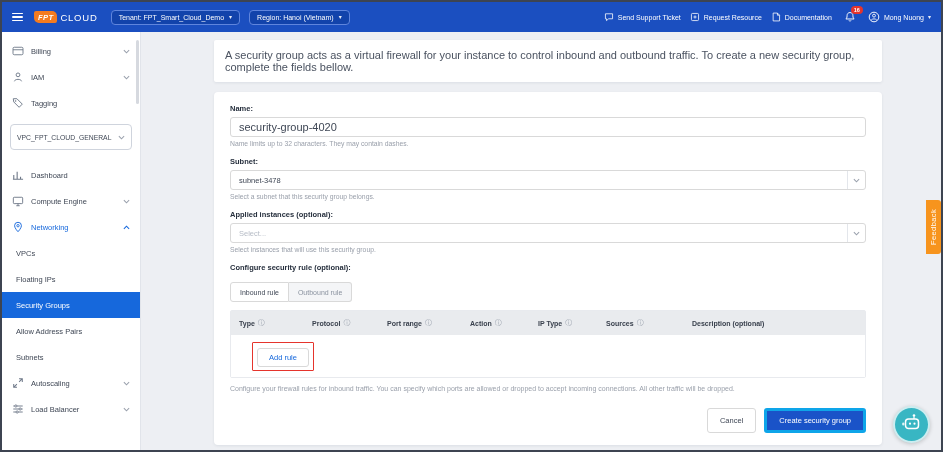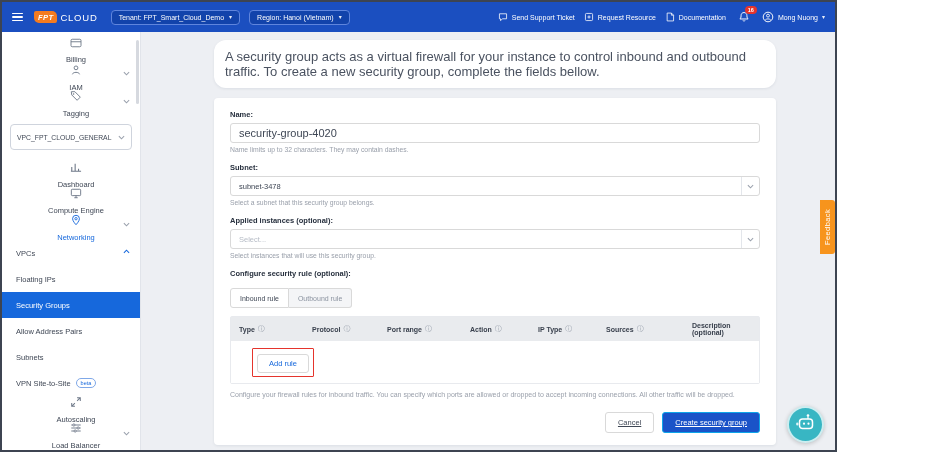--- a/index.html
+++ b/index.html
@@ -1,17 +1,17 @@
 <!DOCTYPE html>
 <html><head>
 <meta charset="utf-8">
 <style>
   * { margin:0; padding:0; box-sizing:border-box; }
   body { font-family:"Liberation Sans", sans-serif; background:#fff; }
-  .screen { width:837px; height:452px; border:2px solid #3d4451; background:#edeff3;
+  .screen { width:943px; height:452px; border:2px solid #3d4451; background:#edeff3;
             position:relative; overflow:hidden; display:flex; flex-direction:column; }
 
   
   .navbar { height:30px; background:#1b4fc0; color:#fff; display:flex; align-items:center;
             padding:0 10px 0 8px; gap:9px; flex-shrink:0; }
   .hamburger { display:flex; flex-direction:column; gap:2px; cursor:pointer; padding:2px; }
   .hamburger i { display:block; width:11px; height:1.6px; background:#fff; border-radius:1px; }
   .logo { display:flex; align-items:center; gap:3px; margin-right:4px; }
   .logo-fpt { background:#f47b20; color:#fff; font-weight:bold; font-style:italic; font-size:7.5px;
               padding:1.5px 4px; border-radius:2px 5px 2px 5px; letter-spacing:.4px; }
@@ -27,38 +27,38 @@
            border-radius:7px; padding:1px 3px; line-height:1.1; font-weight:bold; }
   .user { display:flex; align-items:center; gap:4px; font-size:7px; cursor:pointer; white-space:nowrap; }
 
   
   .body-row { flex:1; display:flex; overflow:hidden; }
 
   
   .sidebar { width:139px; background:#fff; border-right:1px solid #e1e4ea; position:relative;
              padding-top:6px; font-size:7.5px; color:#3f4755; flex-shrink:0; }
   .side-item { height:26px; display:flex; align-items:center; gap:7px; padding-left:10px;
-               cursor:pointer; position:relative;flex-direction:column; }
+               cursor:pointer; position:relative; }
   .side-item .s-icon { color:#6f7989; display:flex; }
   .chev { margin-left:auto; margin-right:10px; color:#9aa1ad; display:flex; }
   .chev.up { transform:rotate(180deg); }
   .vpc-select { margin:8px 8px 12px 8px; height:26px; border:1px solid #cfd4dd; border-radius:4px;
                 display:flex; align-items:center; justify-content:space-between; padding:0 6px;
                 font-size:6.8px; color:#3f4755; cursor:pointer; }
   .sub-item { height:26px; display:flex; align-items:center; padding-left:14px; cursor:pointer; gap:5px; }
   .sub-item.active { background:#1668dc; color:#fff; }
   .side-item.networking { color:#1668dc; }
   .side-item.networking .s-icon, .side-item.networking .chev { color:#1668dc; }
   .beta { font-size:5.5px; color:#1668dc; border:1px solid #7fa8e8; border-radius:6px; padding:1px 4px; line-height:1.1; }
   .scroll-thumb { position:absolute; right:1px; top:8px; width:3px; height:64px; background:#d6d9df; border-radius:2px; }
 
   
   .main { flex:1; display:flex; flex-direction:column; overflow:hidden; padding:0 59px 0 73px; }
-  .intro-card { margin-top:8px; background:#fff; border-radius:12px; box-shadow:0 1px 3px rgba(15,34,58,.08);
-                padding:9px 11px; font-size:13px; color:#4a5260; }
+  .intro-card { margin-top:8px; background:#fff; border-radius:2px; box-shadow:0 1px 3px rgba(15,34,58,.08);
+                padding:9px 11px; font-size:11px; color:#4a5260; }
   .form-card { margin:10px 0 5px 0; flex:1; background:#fff; border-radius:4px;
                box-shadow:0 1px 3px rgba(15,34,58,.08); padding:12px 16px; display:flex; flex-direction:column; }
   .f-label { font-size:7.5px; font-weight:bold; color:#262f3d; margin-bottom:4px; }
   .text-input { width:100%; height:20px; border:1px solid #d9d9d9; border-radius:3px; padding:0 8px;
                 font-size:11px; color:#3f4755; font-family:"Liberation Sans", sans-serif; outline:none; }
   .f-help { font-size:6.8px; color:#9aa0ab; margin:3px 0 10px 0; }
   .select-box { width:100%; height:20px; border:1px solid #d9d9d9; border-radius:3px; display:flex;
                 align-items:center; font-size:7.5px; color:#3f4755; cursor:pointer; }
   .select-box .sel-val { flex:1; padding:0 8px; }
   .select-box .sel-val.placeholder { color:#b6bcc6; }
@@ -73,23 +73,23 @@
   .thead { display:flex; align-items:center; background:#e9ebee; height:24px; font-size:7px;
            font-weight:bold; color:#39404d; }
   .th { display:flex; align-items:center; gap:3px; padding-left:8px; }
   .info { color:#9aa1ad; font-weight:normal; font-size:7px; }
   .tbody-row { background:#fff; height:42px; display:flex; align-items:center; }
   .annot-box { display:inline-block; border:1.5px solid #e5342c; padding:3px 4px; margin-left:21px; border-radius:1px; }
   .add-rule-btn { border:1px solid #d9d9d9; border-radius:3px; background:#fff; color:#1668dc;
                   font-size:7.5px; padding:4px 11px; cursor:pointer; font-family:"Liberation Sans", sans-serif; }
   .rule-help { font-size:7px; color:#9aa0ab; margin-top:7px; }
   .form-footer { margin-top:auto; display:flex; justify-content:flex-end; gap:8px; }
-  .btn { font-size:7.5px; border-radius:3px; padding:5px 12px; cursor:pointer; font-family:"Liberation Sans", sans-serif;text-decoration:underline; }
+  .btn { font-size:7.5px; border-radius:3px; padding:5px 12px; cursor:pointer; font-family:"Liberation Sans", sans-serif; }
   .btn-cancel { background:#fff; border:1px solid #d9d9d9; color:#3f4755; }
-  .btn-primary { background:#1a53c8; border:1px solid #0ea5e9; color:#fff; }
+  .btn-primary { background:#1a53c8; border:3px solid #0ea5e9; color:#fff; }
 
   
   .feedback-tab { position:absolute; right:0; top:198px; width:15px; height:54px; background:#f7941d;
                   color:#fff; font-size:7.5px; border-radius:3px 0 0 3px; display:flex; align-items:center;
                   justify-content:center; writing-mode:vertical-rl; transform:rotate(180deg); cursor:pointer; letter-spacing:.4px; }
   .chatbot { position:absolute; right:11px; bottom:7px; width:37px; height:37px; border-radius:50%;
              background:#38b6c3; border:2px solid rgba(255,255,255,.75); display:flex; align-items:center;
              justify-content:center; cursor:pointer; box-shadow:0 1px 4px rgba(0,0,0,.2); }
 </style>
 </head>
@@ -258,24 +258,20 @@
         <span>Floating IPs</span>
       </div>
       <div class="sub-item active">
         <span>Security Groups</span>
       </div>
       <div class="sub-item">
         <span>Allow Address Pairs</span>
       </div>
       <div class="sub-item">
         <span>Subnets</span>
-      </div>
-      <div class="sub-item">
-        <span>VPN Site-to-Site</span>
-        <span class="beta">beta</span>
       </div>
 
       <div class="side-item">
         <span class="s-icon">
           <svg width="12" height="12" viewBox="0 0 14 14">
               <path d="M8.2 2h3.8v3.8M12 2L8.3 5.7M5.8 12H2V8.2M2 12l3.7-3.7" fill="none" stroke="currentColor" stroke-width="1.2"></path>
             </svg>
         </span>
         <span>Autoscaling</span>
         <span class="chev">

